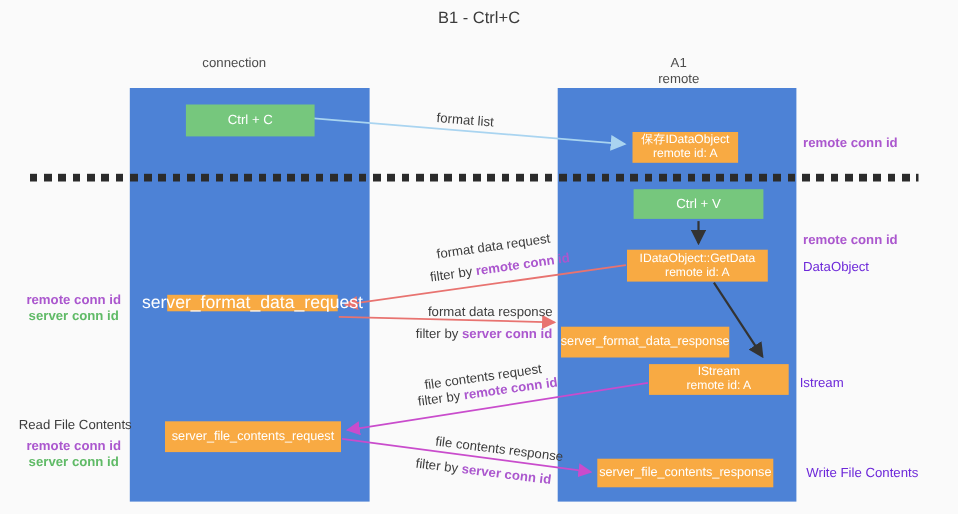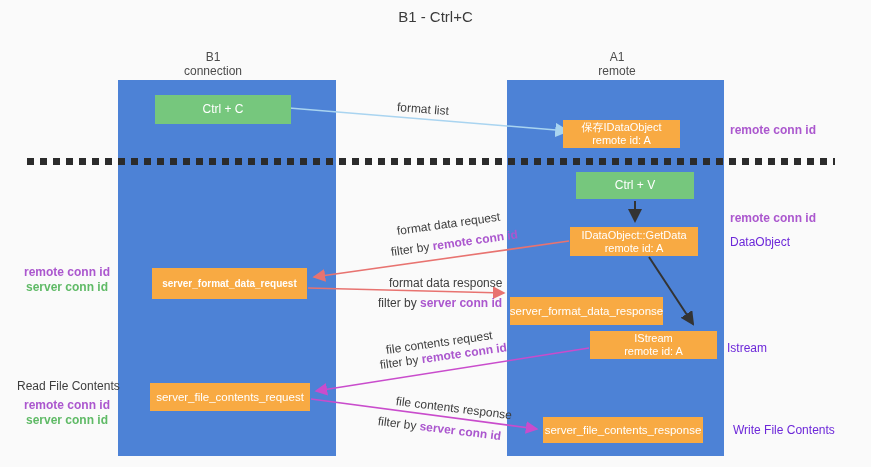--- a/index.html
+++ b/index.html
@@ -20,25 +20,25 @@
 
   .dashed { position:absolute; left:27px; top:158px; width:808px; height:7px;
             background:repeating-linear-gradient(90deg,#2b2b2b 0 7px,transparent 7px 13px); }
 
   .box { position:absolute; display:flex; flex-direction:column; align-items:center;
          justify-content:center; color:#fff; text-align:center; line-height:13px; }
   .box.green  { background:#76c77d; font-size:12px; }
   .box.orange { background:#f8aa43; font-size:11px; }
   .box .l2 { font-size:11px; }
 
-  #box-ctrl-c   { left:155px; top:95px;  width:136px; height:29px; }
-  #box-save-do  { left:563px; top:120px; width:117px; height:28px; }
+  #box-ctrl-c   { left:169px; top:95px;  width:117px; height:29px; }
+  #box-save-do  { left:575px; top:120px; width:96px; height:28px; }
   #box-ctrl-v   { left:576px; top:172px; width:118px; height:27px; }
   #box-getdata  { left:570px; top:227px; width:128px; height:29px; }
-  #box-fmt-req  { left:152px; top:268px; width:155px; height:31px; font-size:10px;font-weight:bold; }
+  #box-fmt-req  { left:152px; top:268px; width:155px; height:15px; font-size:16px; }
   #box-fmt-resp { left:510px; top:280px; width:153px; height:28px; font-size:11.5px;margin-top:17px; }
   #box-istream  { left:590px; top:331px; width:127px; height:28px; }
   #box-file-req { left:150px; top:383px; width:160px; height:28px; font-size:11.5px; }
   #box-file-resp{ left:543px; top:417px; width:160px; height:26px; font-size:11.5px; }
 
   .side-label { position:absolute; font-size:12px; color:#6d28d9; white-space:nowrap; }
   .purple { color:#ab57ce; font-weight:bold; }
   .greentx { color:#5fba66; font-weight:bold; }
 
   #r-conn-1 { left:730px; top:123px; }
@@ -69,21 +69,20 @@
 </head>
 <body>
 
 <div id="canvas">
 
   <div class="title">
     <div>B1 - Ctrl+C</div>
   </div>
 
   <div class="lane-header" id="hdr-left">
-    <div>B1</div>
     <div>connection</div>
   </div>
   <div class="lane-header" id="hdr-right">
     <div>A1</div>
     <div>remote</div>
   </div>
 
   <div class="lane" id="lane-left"></div>
   <div class="lane" id="lane-right"></div>
 

